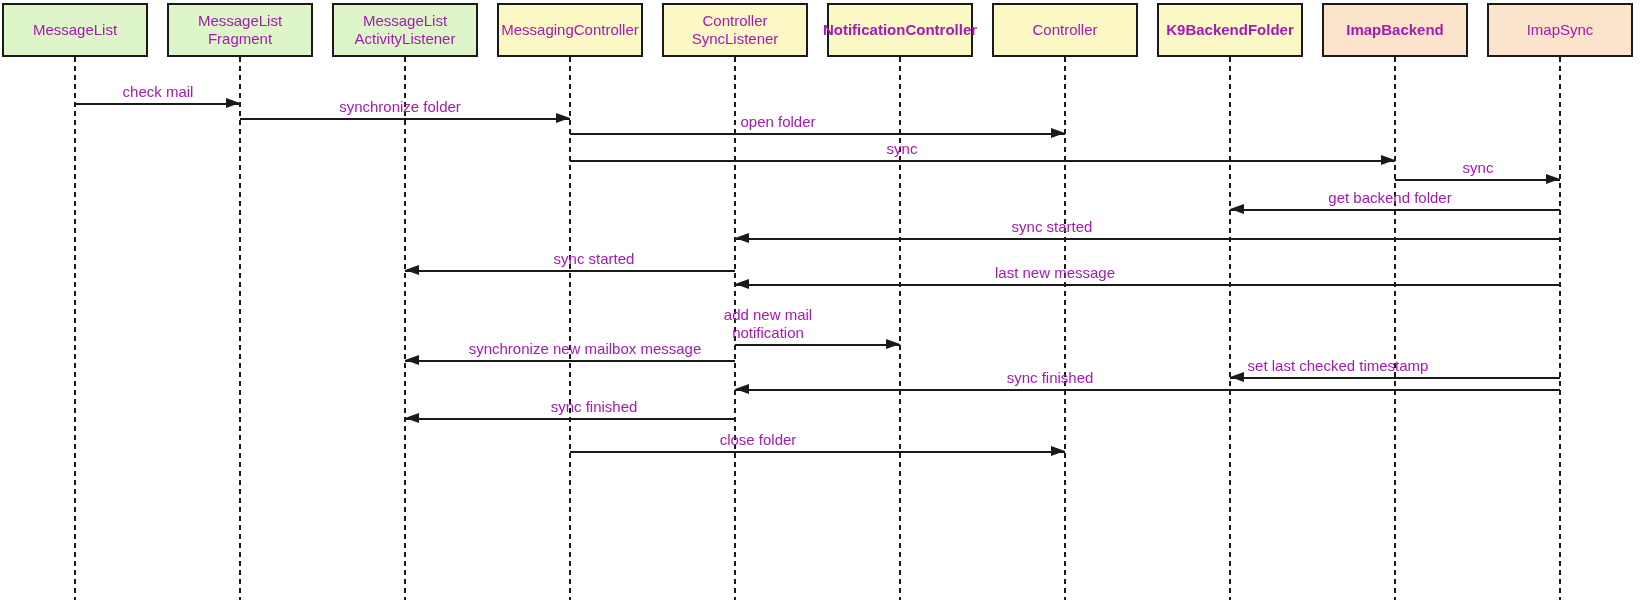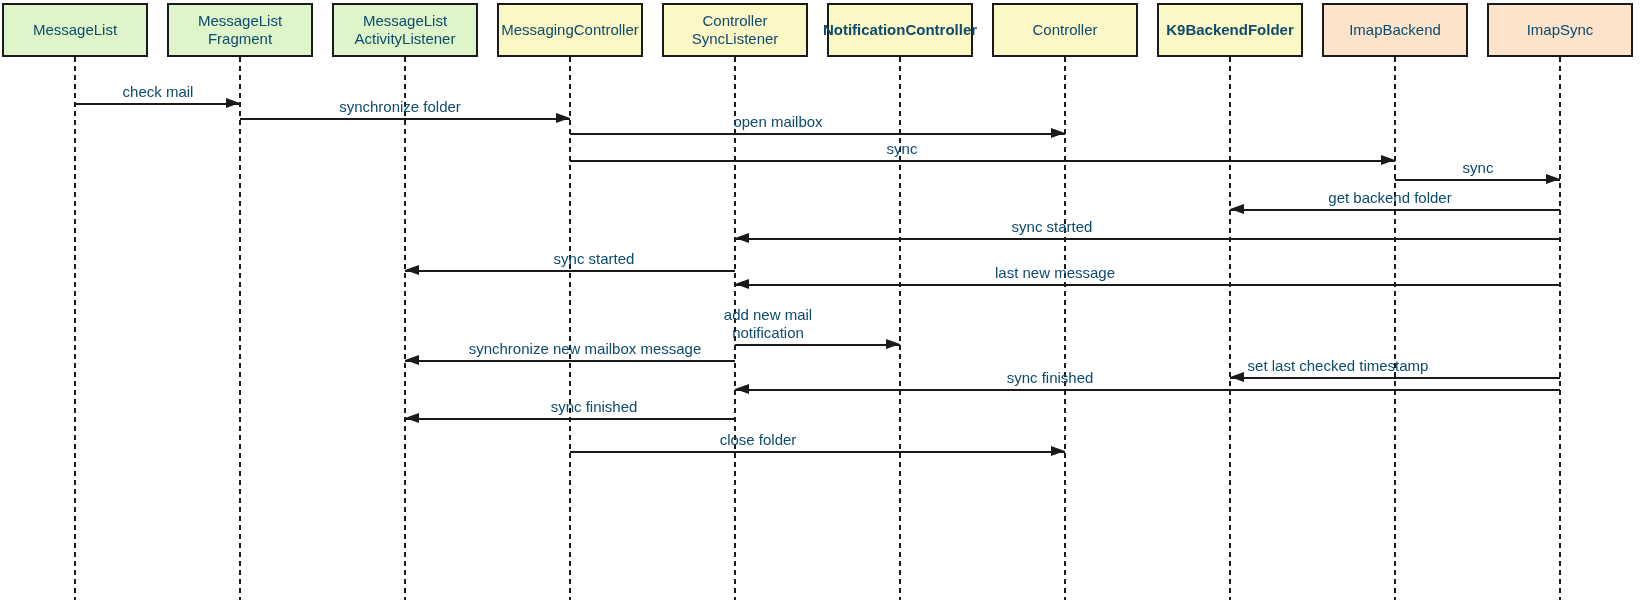--- a/index.html
+++ b/index.html
@@ -2,21 +2,21 @@
 <html><head>
 <meta charset="utf-8">
 <style>
   html, body { margin: 0; padding: 0; background: #ffffff; }
   #stage {
     position: relative;
     width: 1652px;
     height: 602px;
     background: #ffffff;
     font-family: "Liberation Sans", sans-serif;
-    color: #0c4a6e;
+    color: #a21caf;
     overflow: hidden;
   }
   .participant-box {
     position: absolute;
     top: 3px;
     width: 146px;
     height: 54px;
     border: 2px solid #1a1a1a;
     box-sizing: border-box;
     display: flex;
@@ -68,21 +68,21 @@
       <div class="participant-box" style="left: 167px; background: rgb(221, 245, 201);"><span>MessageList
 Fragment</span></div>
       <div class="participant-box" style="left: 332px; background: rgb(221, 245, 201);"><span>MessageList
 ActivityListener</span></div>
       <div class="participant-box" style="left: 497px; background: rgb(252, 248, 197);"><span>MessagingController</span></div>
       <div class="participant-box" style="left: 662px; background: rgb(252, 248, 197);"><span>Controller
 SyncListener</span></div>
       <div class="participant-box" style="left: 827px; background: rgb(252, 248, 197); font-weight: bold;"><span>NotificationController</span></div>
       <div class="participant-box" style="left: 992px; background: rgb(252, 248, 197);"><span>Controller</span></div>
       <div class="participant-box" style="left: 1157px; background: rgb(252, 248, 197); font-weight: bold;"><span>K9BackendFolder</span></div>
-      <div class="participant-box" style="left: 1322px; background: rgb(252, 227, 203);"><span>ImapBackend</span></div>
+      <div class="participant-box" style="left: 1322px; background: rgb(252, 227, 203); font-weight: bold;"><span>ImapBackend</span></div>
       <div class="participant-box" style="left: 1487px; background: rgb(252, 227, 203);"><span>ImapSync</span></div>
     </div>
   <div id="lifelines">
       <div class="lifeline" style="left: 74px;"></div>
       <div class="lifeline" style="left: 239px;"></div>
       <div class="lifeline" style="left: 404px;"></div>
       <div class="lifeline" style="left: 569px;"></div>
       <div class="lifeline" style="left: 734px;"></div>
       <div class="lifeline" style="left: 899px;"></div>
       <div class="lifeline" style="left: 1064px;"></div>
@@ -98,21 +98,21 @@
       <div class="message-label" style="left: 158px; top: 83px;">check mail</div>
       <div class="message" style="left: 240px; top: 119px; width: 330px;">
         <div class="message-line"></div>
         <div class="arrowhead right"></div>
       </div>
       <div class="message-label" style="left: 400px; top: 98px;">synchronize folder</div>
       <div class="message" style="left: 570px; top: 134px; width: 495px;">
         <div class="message-line"></div>
         <div class="arrowhead right"></div>
       </div>
-      <div class="message-label" style="left: 778px; top: 113px;">open mailbox</div>
+      <div class="message-label" style="left: 778px; top: 113px;">open folder</div>
       <div class="message" style="left: 570px; top: 161px; width: 825px;">
         <div class="message-line"></div>
         <div class="arrowhead right"></div>
       </div>
       <div class="message-label" style="left: 902px; top: 140px;">sync</div>
       <div class="message" style="left: 1395px; top: 180px; width: 165px;">
         <div class="message-line"></div>
         <div class="arrowhead right"></div>
       </div>
       <div class="message-label" style="left: 1478px; top: 159px;">sync</div>

